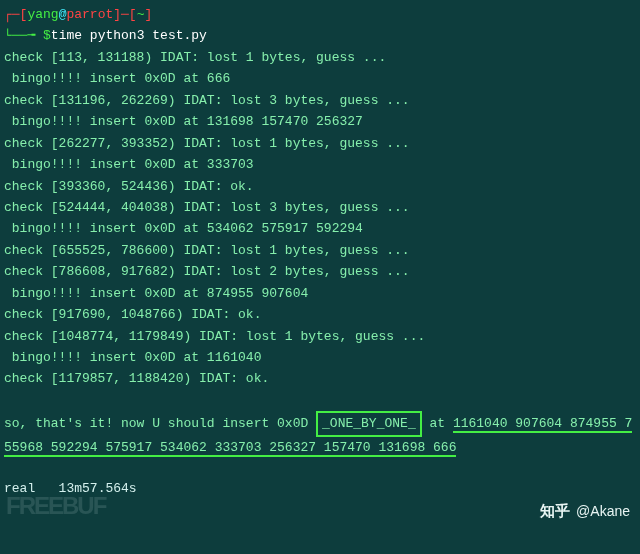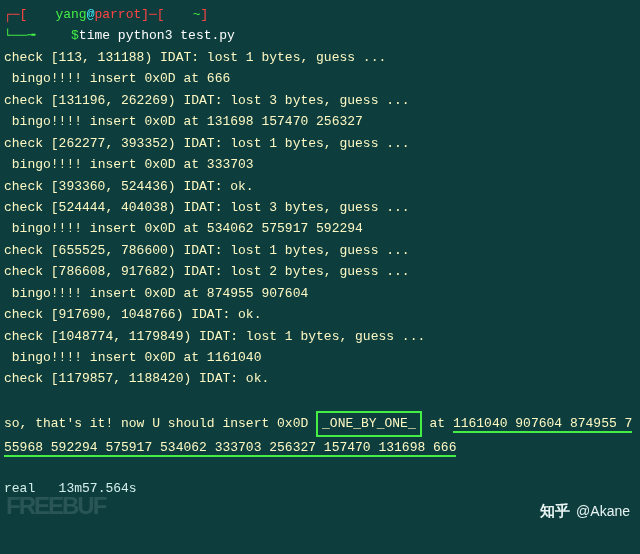--- a/index.html
+++ b/index.html
@@ -16,24 +16,24 @@
       height: 554px;
       padding: 4px 4px;
       line-height: 1.65;
       overflow: hidden;
       position: relative;
     }
     .prompt-line {
       white-space: pre;
     }
     .red { color: #ff4444; }
-    .green { color: #44ee44; margin-left: 28px; }
+    .green { color: #44ee44; }
     .cyan { color: #44eeff; }
     .white { color: #ffffff; }
-    .pale { color: #fef9c3; }
+    .pale { color: #86efac; }
     .box-green {
       border: 2px solid #44ee44;
       padding: 0 4px;
       display: inline-block;
     }
     .underline-green {
       border-bottom: 2px solid #44ee44;
     }
     .line { white-space: pre-wrap; word-break: break-all; }
     .arrow { color: #44ee44; }

